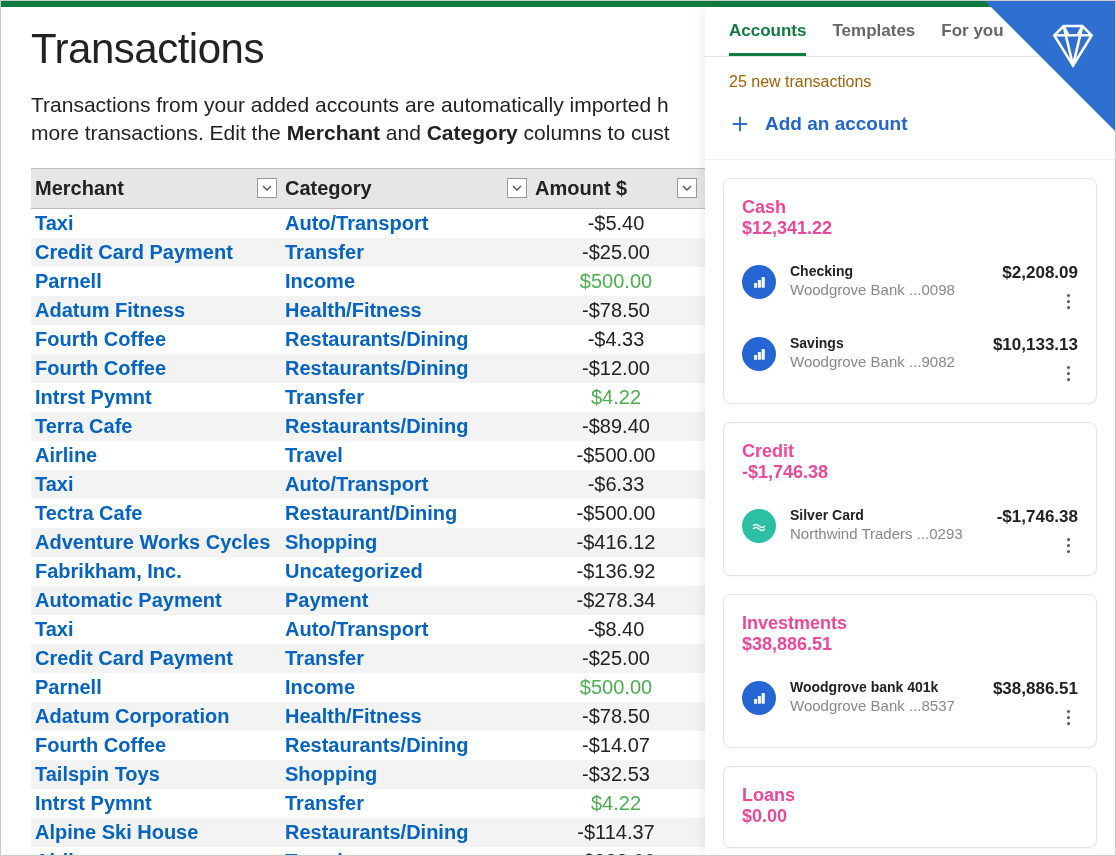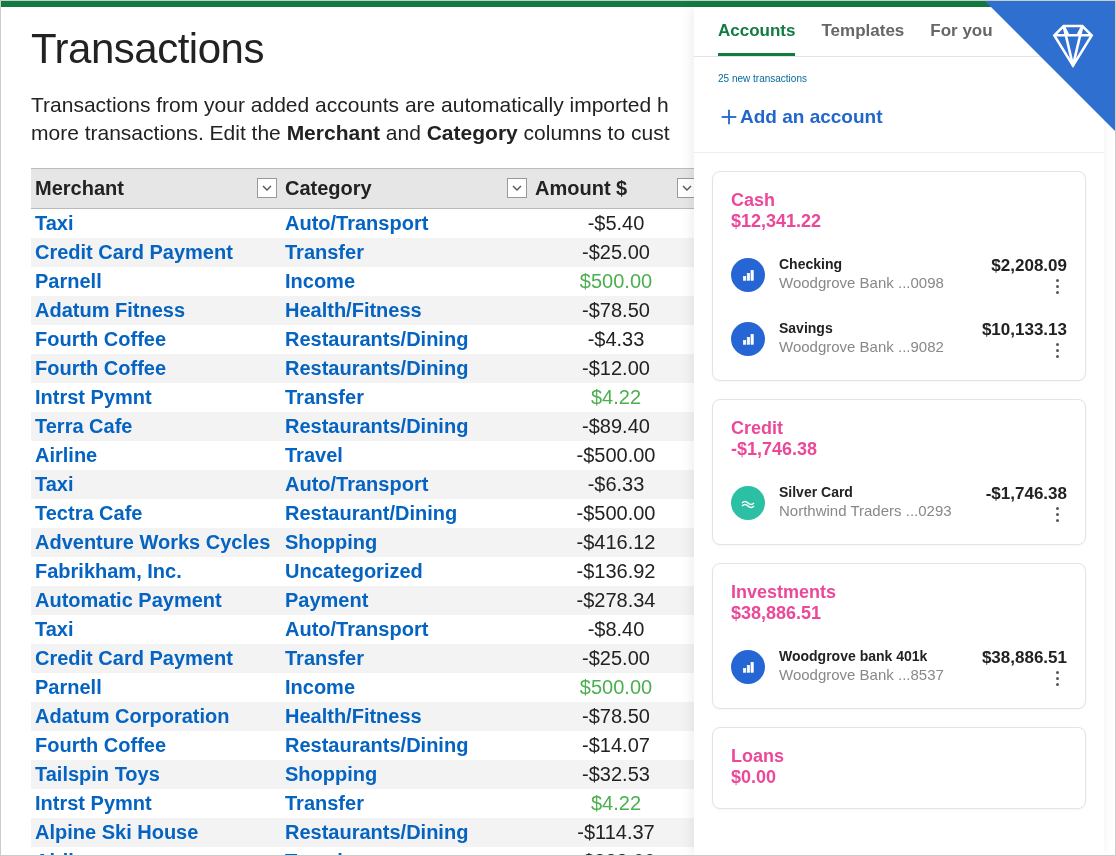--- a/index.html
+++ b/index.html
@@ -19,40 +19,40 @@
 .td-merch, .td-cat { color: #0563c1; font-weight: 700; cursor: pointer; }
 .td-amt { text-align: center; font-weight: 400; color: #222; padding-right: 14px; }
 .td-amt.pos { color: #4caf50; }
 .td-acct { color: #222; font-weight: 400; padding-left: 16px;}
 .col-merch { width: 250px; }
 .col-cat { width: 250px; }
 .col-amt { width: 170px; }
 .col-acct { width: 60px; }
 
 
-.panel { position: absolute; right: 11px; top: 6px; width: 410px; bottom: 0; background: #fff; box-shadow: -2px 0 12px rgba(0,0,0,0.08); display: flex; flex-direction: column; }
+.panel { position: absolute; right: 0; top: 6px; width: 410px; bottom: 0; background: #fff; box-shadow: -2px 0 12px rgba(0,0,0,0.08); display: flex; flex-direction: column; }
 .tabs { display: flex; gap: 26px; padding: 14px 24px 0 24px; border-bottom: 1px solid #e3e3e3; font-size: 17px; }
 .tab { padding-bottom: 12px; color: #666; cursor: pointer; font-weight: 600;}
 .tab.active { color: #107c41; border-bottom: 3px solid #107c41; font-weight: 700; }
-.new-tx { padding: 16px 36px 0 24px; color: #0369a1; font-size: 10px; }
-.add-row { display: flex; align-items: center; padding: 22px 24px 24px 24px; color: #2266cc; font-size: 19px; font-weight: 600; cursor: pointer; border-bottom:1px solid #eee;}
+.new-tx { padding: 16px 36px 0 24px; color: #a16207; font-size: 16px; }
+.add-row { display: flex; align-items: center; gap: 14px; padding: 22px 24px 24px 24px; color: #2266cc; font-size: 19px; font-weight: 600; cursor: pointer; border-bottom:1px solid #eee;}
 .plus { width: 22px; height: 22px; display: inline-flex; align-items: center; justify-content: center; }
 .plus svg { width: 22px; height: 22px; stroke: #2266cc; }
 .groups { padding: 0 18px 18px 18px; overflow-y: auto; }
 .card { background: #fff; border: 1px solid #e3e3e3; border-radius: 8px; margin-top: 18px; padding: 18px 18px 6px 18px; box-shadow: 0 1px 3px rgba(0,0,0,0.04);}
 .group-head { display: flex; justify-content: space-between; font-weight: 700; font-size: 18px; color: #ec4899; margin-bottom: 14px; flex-direction: column;}
 .acct-row { display: flex; align-items: flex-start; gap: 14px; padding: 10px 0 14px 0; }
 .acct-icon { width: 34px; height: 34px; border-radius: 50%; display: inline-flex; align-items: center; justify-content: center; flex-shrink: 0; margin-top: 2px; }
 .ic-blue { background: #2566d4; }
 .ic-teal { background: #2bbfa3; }
 .acct-icon svg { width: 18px; height: 18px; fill: #fff; stroke: #fff; }
 .acct-main { flex: 1; min-width: 0; }
 .acct-name { font-size: 14px; color: #222; font-weight: 600; }
 .acct-sub { font-size: 15px; color: #888; margin-top: 2px;}
-.acct-right { display: flex; flex-direction: column; align-items: flex-end; }
+.acct-right { display: flex; flex-direction: column; align-items: flex-end; gap: 8px; }
 .acct-bal { font-size: 17px; font-weight: 700; color: #222; }
 .kebab { width: 20px; height: 20px; display: inline-flex; flex-direction: column; align-items: center; justify-content: center; gap: 3px; cursor: pointer; }
 .kebab span { width: 3px; height: 3px; background: #555; border-radius: 50%;}
 
 
 .corner { position: absolute; top: 0; right: 0; width: 0; height: 0; border-left: 130px solid transparent; border-top: 130px solid #2f6fd0; z-index: 10; }
 .corner-icon { position: absolute; top: 18px; right: 14px; z-index: 11; }
 .corner-icon svg { width: 56px; height: 56px; stroke: #fff; fill: none; stroke-width: 2.2; }
 </style>
 </head>

